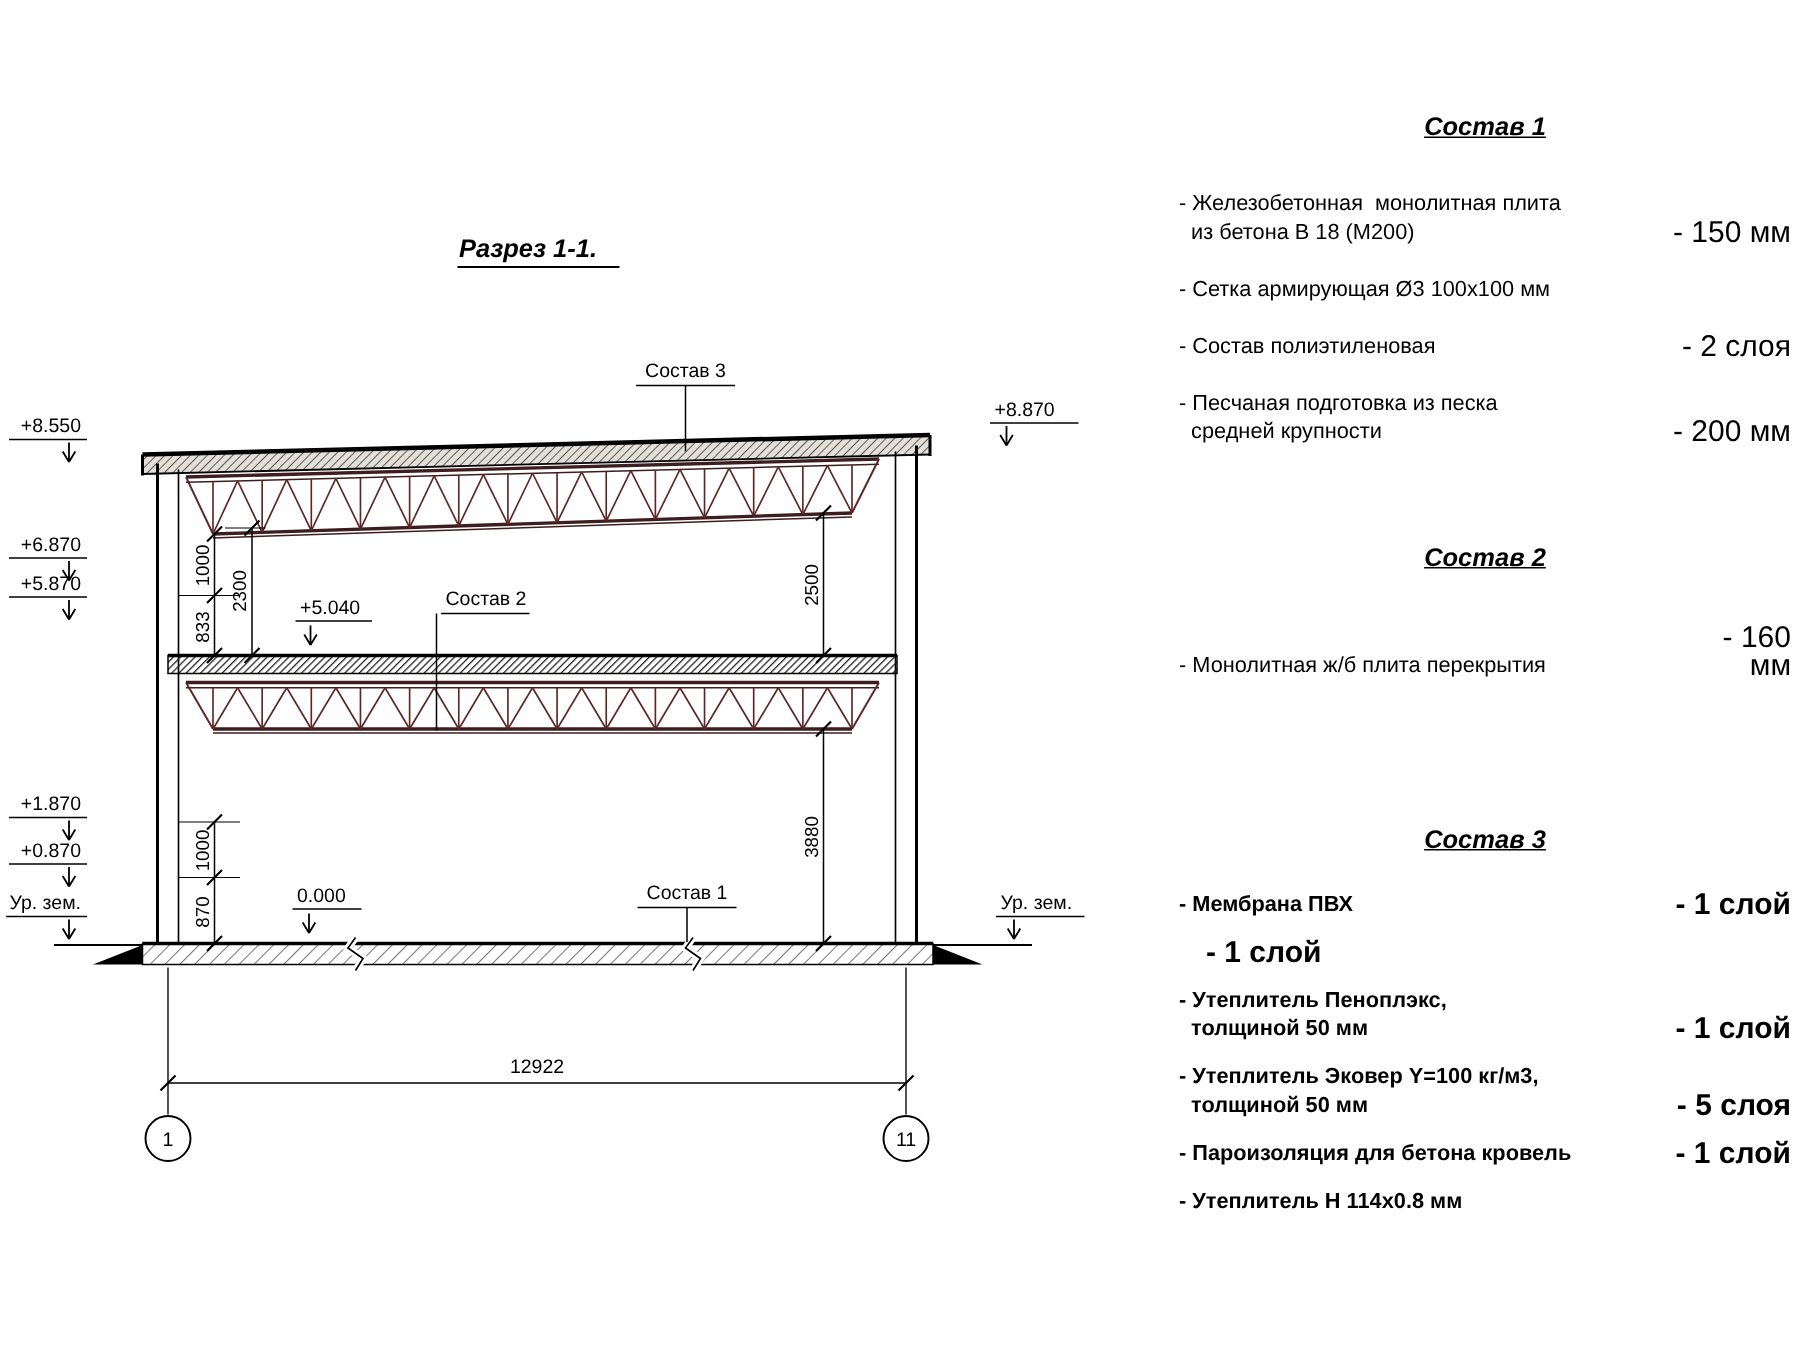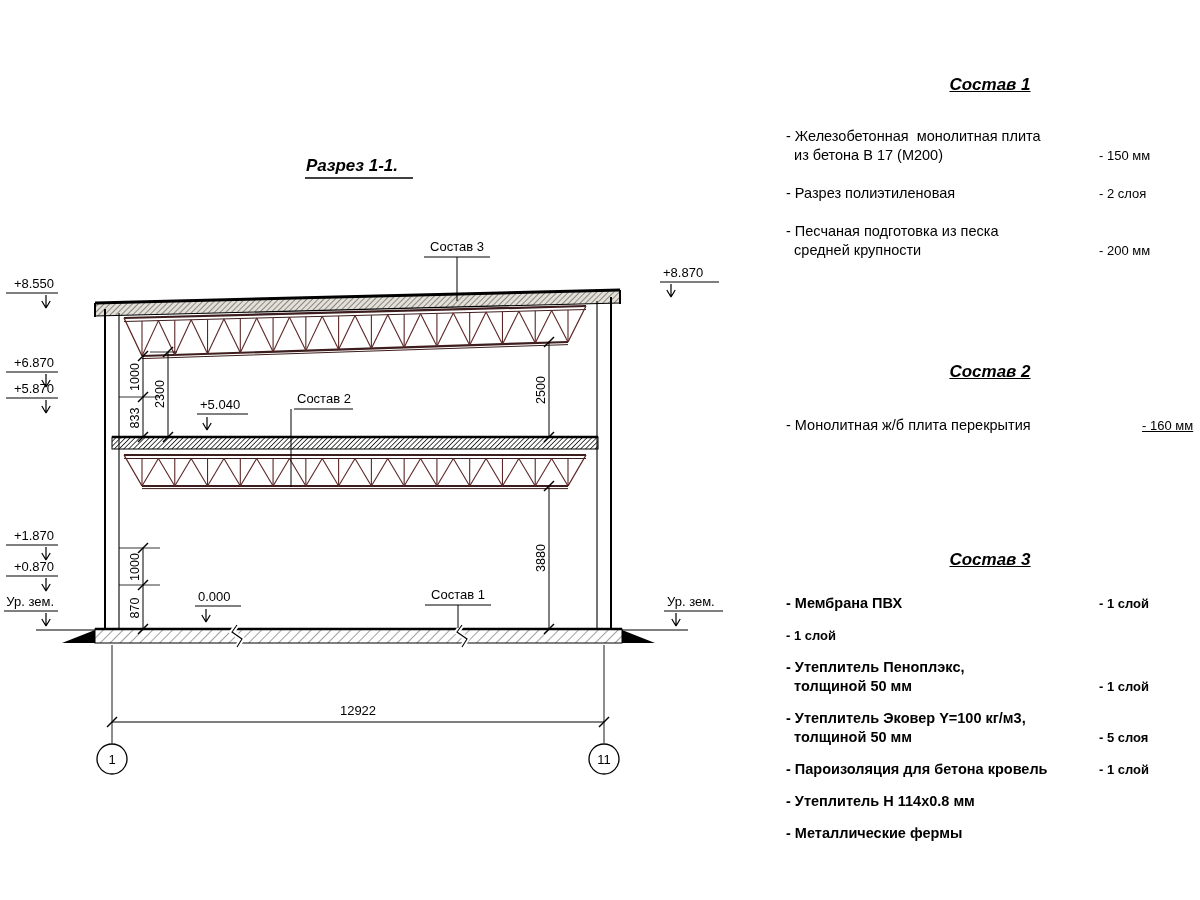--- a/index.html
+++ b/index.html
@@ -8,25 +8,25 @@
   svg text{font-family:"Liberation Sans",sans-serif;fill:#000;stroke:none;}
   .t13{font-size:13px;}
   .t12{font-size:12.5px;}
   .t17{font-size:17px;font-style:italic;font-weight:bold;}
   .specs{position:absolute;left:772px;top:0;width:424px;}
   .sec{position:absolute;left:0;width:100%;padding:0 2px 0 14px;box-sizing:border-box;}
   .sec h3{margin:0;text-align:center;font-size:17px;font-style:italic;font-weight:bold;
           text-decoration:underline;}
   .sec1{top:75px;}  .sec1 h3{margin-bottom:32px;} .sec1 .item{margin-bottom:19px;}
   .sec2{top:362px;} .sec2 h3{margin-bottom:34px;} .sec2 .item{margin-bottom:18px;}
-  .sec2 .item .value{width:52px;text-decoration:underline;}
+  .sec2 .item .value{width:52px;}
   .sec3{top:550px;} .sec3 h3{margin-bottom:24px;} .sec3 .item{margin-bottom:13px;font-weight:bold;}
   .item{display:flex;align-items:flex-end;}
   .item .name{flex:1;font-size:14.5px;line-height:19px;white-space:pre-wrap;}
-  .item .value{width:95px;flex:none;font-size:13px;line-height:19px;}
+  .item .value{width:95px;flex:none;font-size:20px;line-height:19px;text-align:right;}
 </style>
 </head>
 <body>
 
 <div class="page">
 
   <svg width="760" height="900" style="position:absolute;left:0;top:0">
     <defs>
       <pattern id="hatchGround" width="7" height="7" patternUnits="userSpaceOnUse" patternTransform="rotate(45)">
         <line x1="0" y1="0" x2="0" y2="7" stroke="#777" stroke-width="1.4"></line>
@@ -297,25 +297,29 @@
       <text x="604" y="764" text-anchor="middle" class="t13">11</text>
     </g>
   </svg>
 
   <div class="specs">
 
     <div class="sec sec1">
       <h3>Состав 1</h3>
       <div class="item">
         <div class="name">- Железобетонная  монолитная плита
-  из бетона В 17 (М200)</div>
+  из бетона В 18 (М200)</div>
         <div class="value">- 150 мм</div>
       </div>
       <div class="item">
-        <div class="name">- Разрез полиэтиленовая</div>
+        <div class="name">- Сетка армирующая Ø3 100x100 мм</div>
+        <div class="value"></div>
+      </div>
+      <div class="item">
+        <div class="name">- Состав полиэтиленовая</div>
         <div class="value">- 2 слоя</div>
       </div>
       <div class="item">
         <div class="name">- Песчаная подготовка из песка
   средней крупности</div>
         <div class="value">- 200 мм</div>
       </div>
     </div>
 
     <div class="sec sec2">
@@ -346,20 +350,16 @@
         <div class="value">- 5 слоя</div>
       </div>
       <div class="item">
         <div class="name">- Пароизоляция для бетона кровель</div>
         <div class="value">- 1 слой</div>
       </div>
       <div class="item">
         <div class="name">- Утеплитель Н 114x0.8 мм</div>
         <div class="value"></div>
       </div>
-      <div class="item">
-        <div class="name">- Металлические фермы</div>
-        <div class="value"></div>
-      </div>
     </div>
 
   </div>
 </div>
 
 </body></html>

